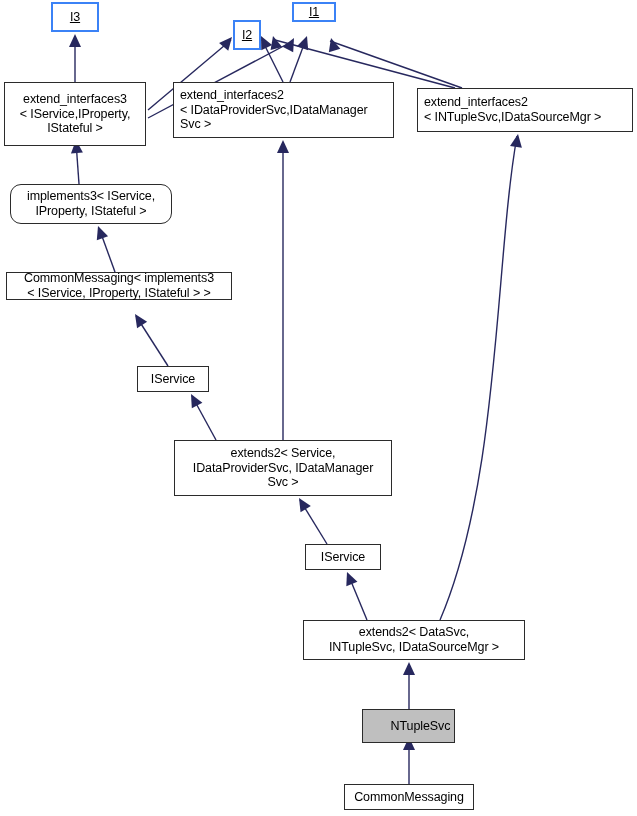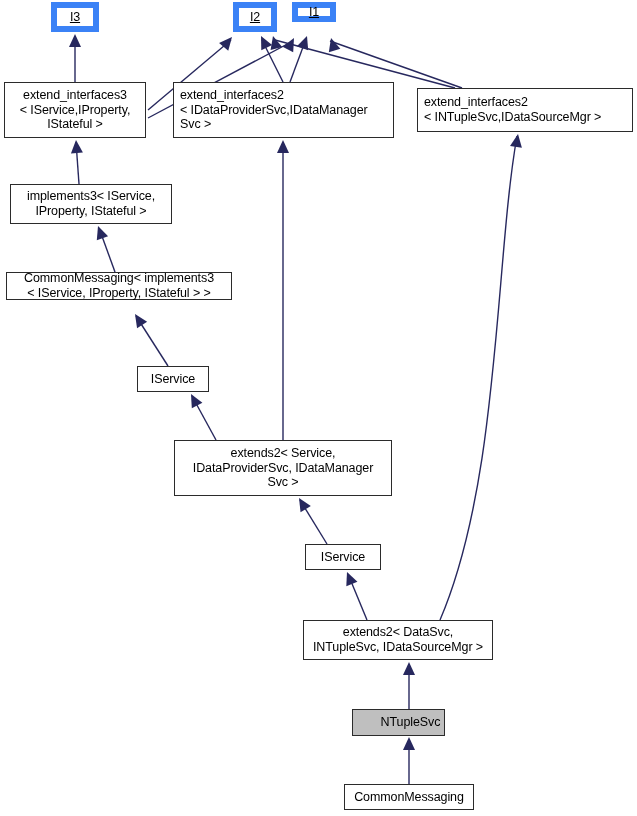--- a/index.html
+++ b/index.html
@@ -34,21 +34,21 @@
     justify-content: center;
     text-align: center;
     color: #000000;
     font-size: 12.5px;
     line-height: 1.18;
     letter-spacing: -0.1px;
     white-space: pre;
     z-index: 5;
   }
   .node.iface {
-    border: 6px solid #3b82f6;
+    border: 2px solid #3b82f6;
     text-decoration: underline;
   }
   .node.highlight {
     background: #bfbfbf;
   }
   .node.leftalign {
     justify-content: flex-start;
     text-align: left;
     padding-left: 6px;
   }
@@ -96,37 +96,37 @@
         <polygon points="0,0 -6,13 6,13" fill="#27285e" transform="translate(283,140) rotate(0)"></polygon>
         <polygon points="0,0 -6,13 6,13" fill="#27285e" transform="translate(299,498) rotate(-31)"></polygon>
         <polygon points="0,0 -6,13 6,13" fill="#27285e" transform="translate(347,572) rotate(-22)"></polygon>
         <polygon points="0,0 -6,13 6,13" fill="#27285e" transform="translate(518,134) rotate(9)"></polygon>
         <polygon points="0,0 -6,13 6,13" fill="#27285e" transform="translate(409,662) rotate(0)"></polygon>
         <polygon points="0,0 -6,13 6,13" fill="#27285e" transform="translate(409,737) rotate(0)"></polygon>
       </g>
   </svg>
   <div id="node-layer">
       <div class="node iface" style="left: 51px; top: 2px; width: 48px; height: 30px;"><span class="node-label">I3</span></div>
-      <div class="node iface" style="left: 233px; top: 2px; width: 44px; height: 30px;"><span class="node-label">I2</span></div>
+      <div class="node iface" style="left: 233px; top: 20px; width: 28px; height: 30px;"><span class="node-label">I2</span></div>
       <div class="node iface" style="left: 292px; top: 2px; width: 44px; height: 20px;"><span class="node-label">I1</span></div>
-      <div class="node" style="left: 4px; top: 82px; width: 142px; height: 56px;"><span class="node-label">extend_interfaces3
+      <div class="node" style="left: 4px; top: 82px; width: 142px; height: 64px;"><span class="node-label">extend_interfaces3
 &lt; IService,IProperty,
 IStateful &gt;</span></div>
       <div class="node leftalign" style="left: 173px; top: 82px; width: 221px; height: 56px;"><span class="node-label">extend_interfaces2
 &lt; IDataProviderSvc,IDataManager
 Svc &gt;</span></div>
       <div class="node leftalign" style="left: 417px; top: 88px; width: 216px; height: 44px;"><span class="node-label">extend_interfaces2
 &lt; INTupleSvc,IDataSourceMgr &gt;</span></div>
-      <div class="node" style="left: 10px; top: 184px; width: 162px; height: 40px;"><span class="node-label">implements3&lt; IService,
+      <div class="node" style="left: 10px; top: 184px; width: 162px; height: 40px; border-radius: 11px;"><span class="node-label">implements3&lt; IService,
 IProperty, IStateful &gt;</span></div>
       <div class="node" style="left: 6px; top: 272px; width: 226px; height: 28px;"><span class="node-label">CommonMessaging&lt; implements3
 &lt; IService, IProperty, IStateful &gt; &gt;</span></div>
       <div class="node" style="left: 137px; top: 366px; width: 72px; height: 26px;"><span class="node-label">IService</span></div>
       <div class="node" style="left: 174px; top: 440px; width: 218px; height: 56px;"><span class="node-label">extends2&lt; Service,
 IDataProviderSvc, IDataManager
 Svc &gt;</span></div>
       <div class="node" style="left: 305px; top: 544px; width: 76px; height: 26px;"><span class="node-label">IService</span></div>
-      <div class="node" style="left: 303px; top: 620px; width: 190px; height: 40px;"><span class="node-label">extends2&lt; DataSvc,
+      <div class="node" style="left: 303px; top: 620px; width: 222px; height: 40px;"><span class="node-label">extends2&lt; DataSvc,
 INTupleSvc, IDataSourceMgr &gt;</span></div>
-      <div class="node highlight" style="left: 352px; top: 709px; width: 93px; height: 27px; padding-left: 24px;"><span class="node-label">NTupleSvc</span></div>
+      <div class="node highlight" style="left: 362px; top: 709px; width: 93px; height: 34px; padding-left: 24px;"><span class="node-label">NTupleSvc</span></div>
       <div class="node" style="left: 344px; top: 784px; width: 130px; height: 26px;"><span class="node-label">CommonMessaging</span></div>
     </div>
 </div>
 
 </body></html>

